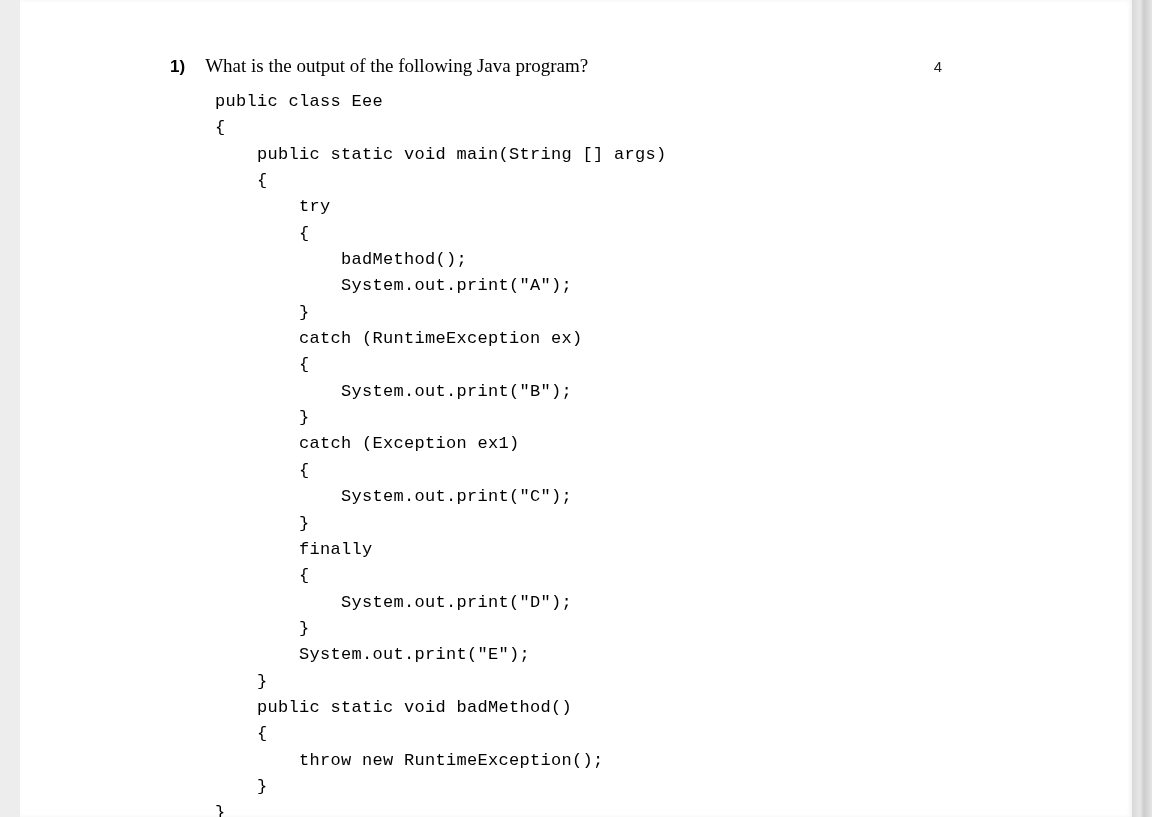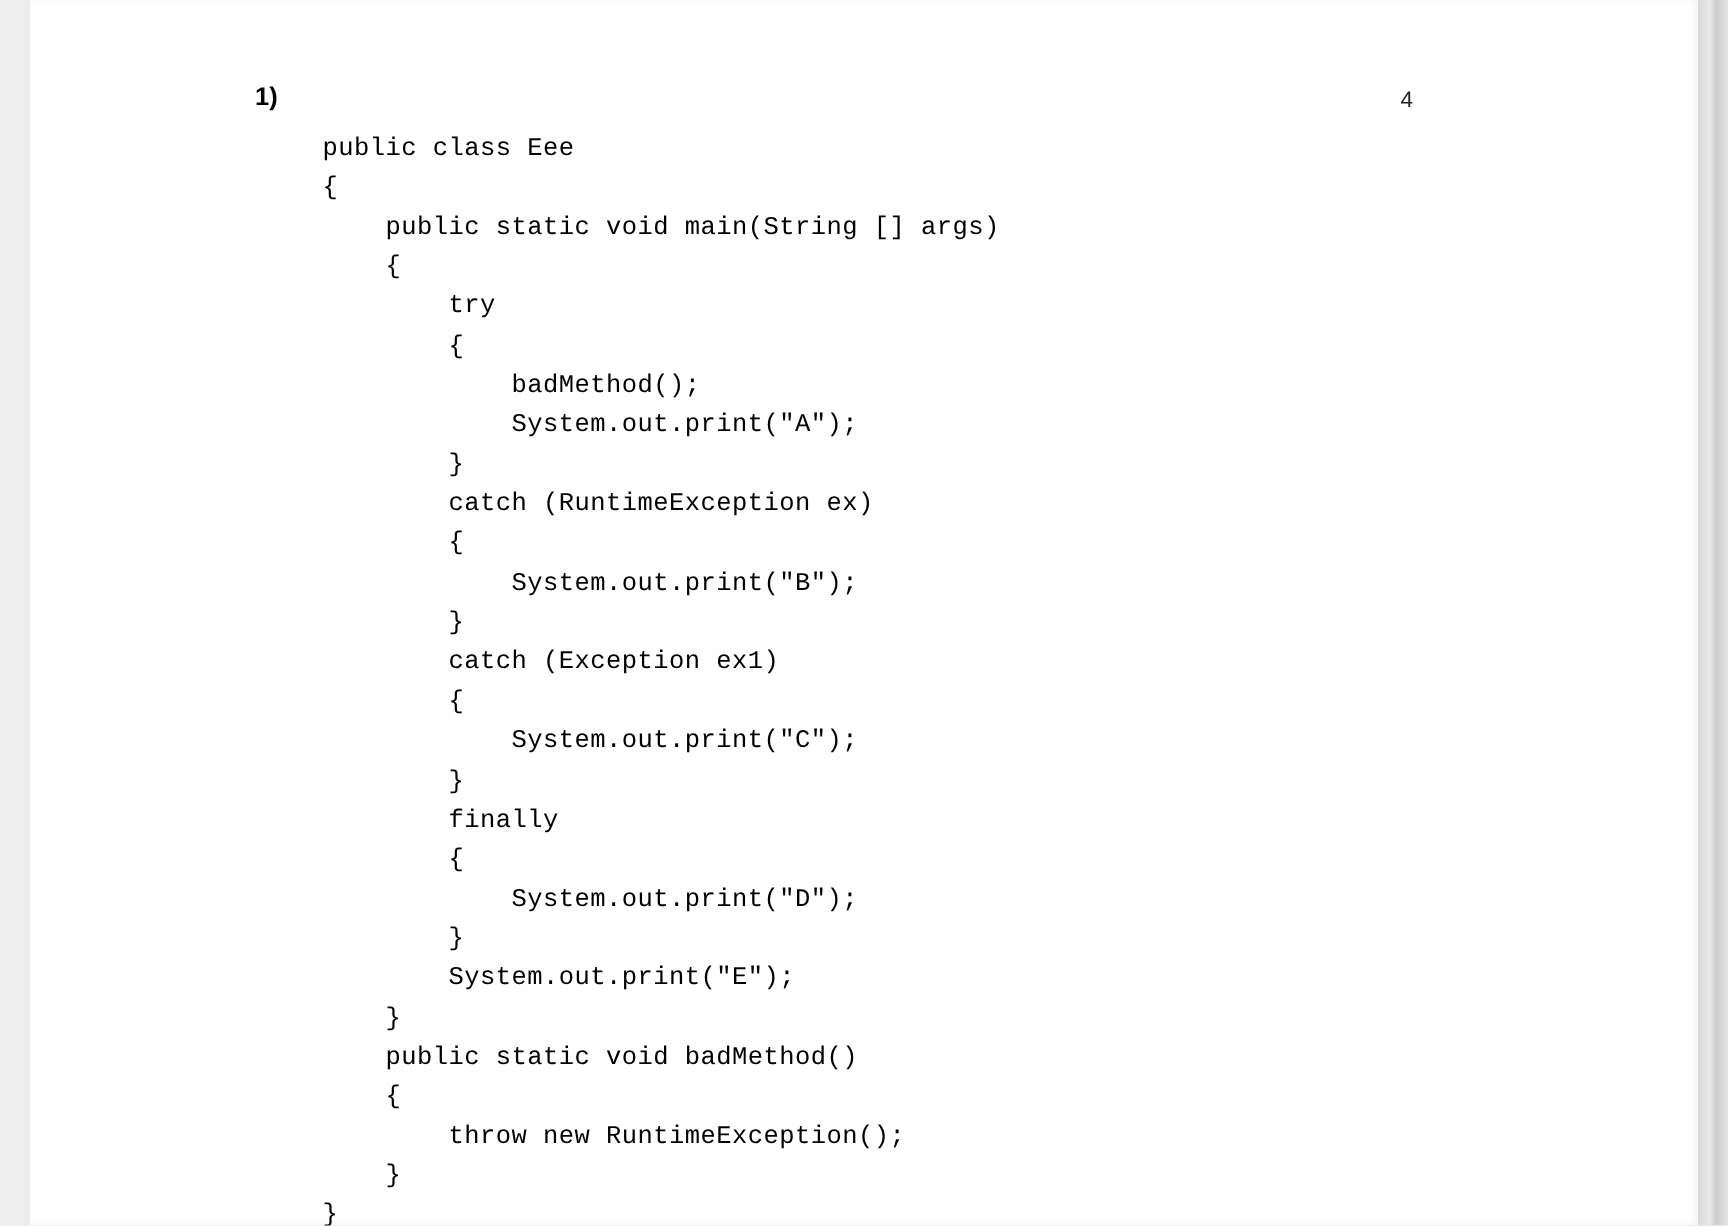--- a/index.html
+++ b/index.html
@@ -75,20 +75,21 @@
     }
   </style>
 </head>
 <body>
 
 <div class="left-edge"></div>
 
 <div class="page-container">
   <div class="question-header">
     <span class="question-number">1)</span>
+    <span class="question-text">What is the output of the following Java program?</span>
   </div>
   <div class="points">4</div>
   <div class="code-block">public class Eee
 {
     public static void main(String [] args)
     {
         try
         {
             badMethod();
             System.out.print("A");

